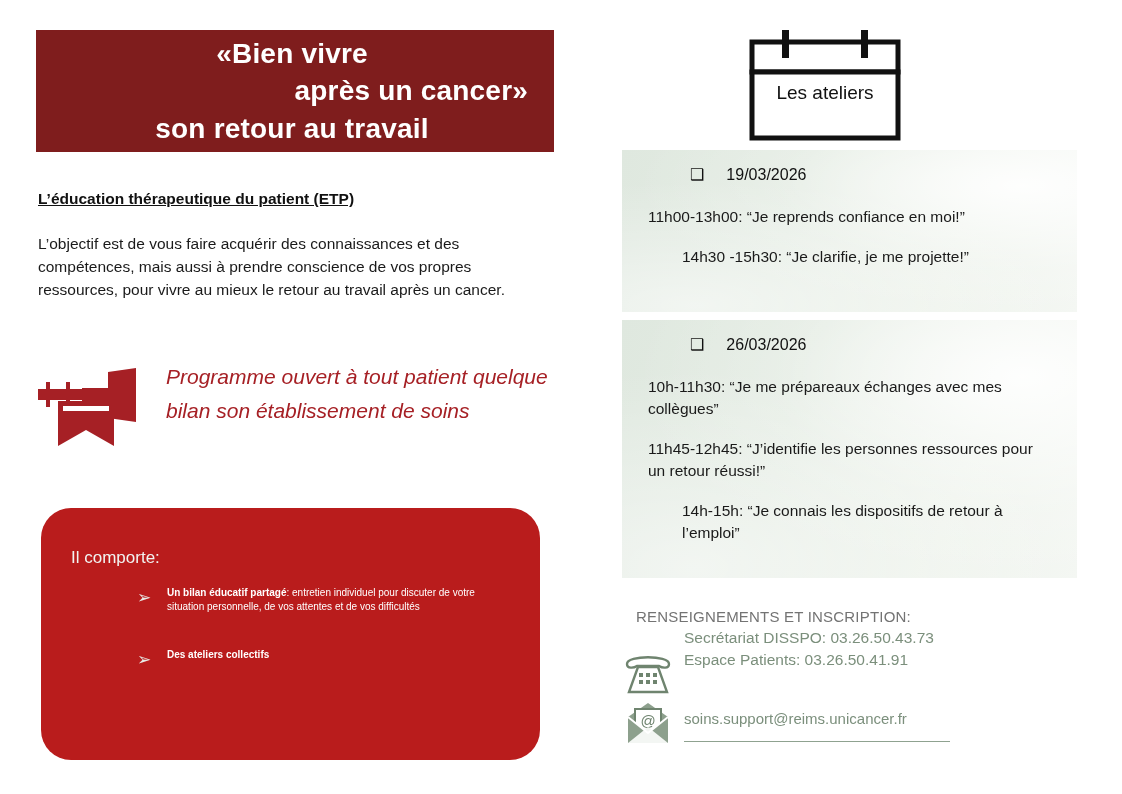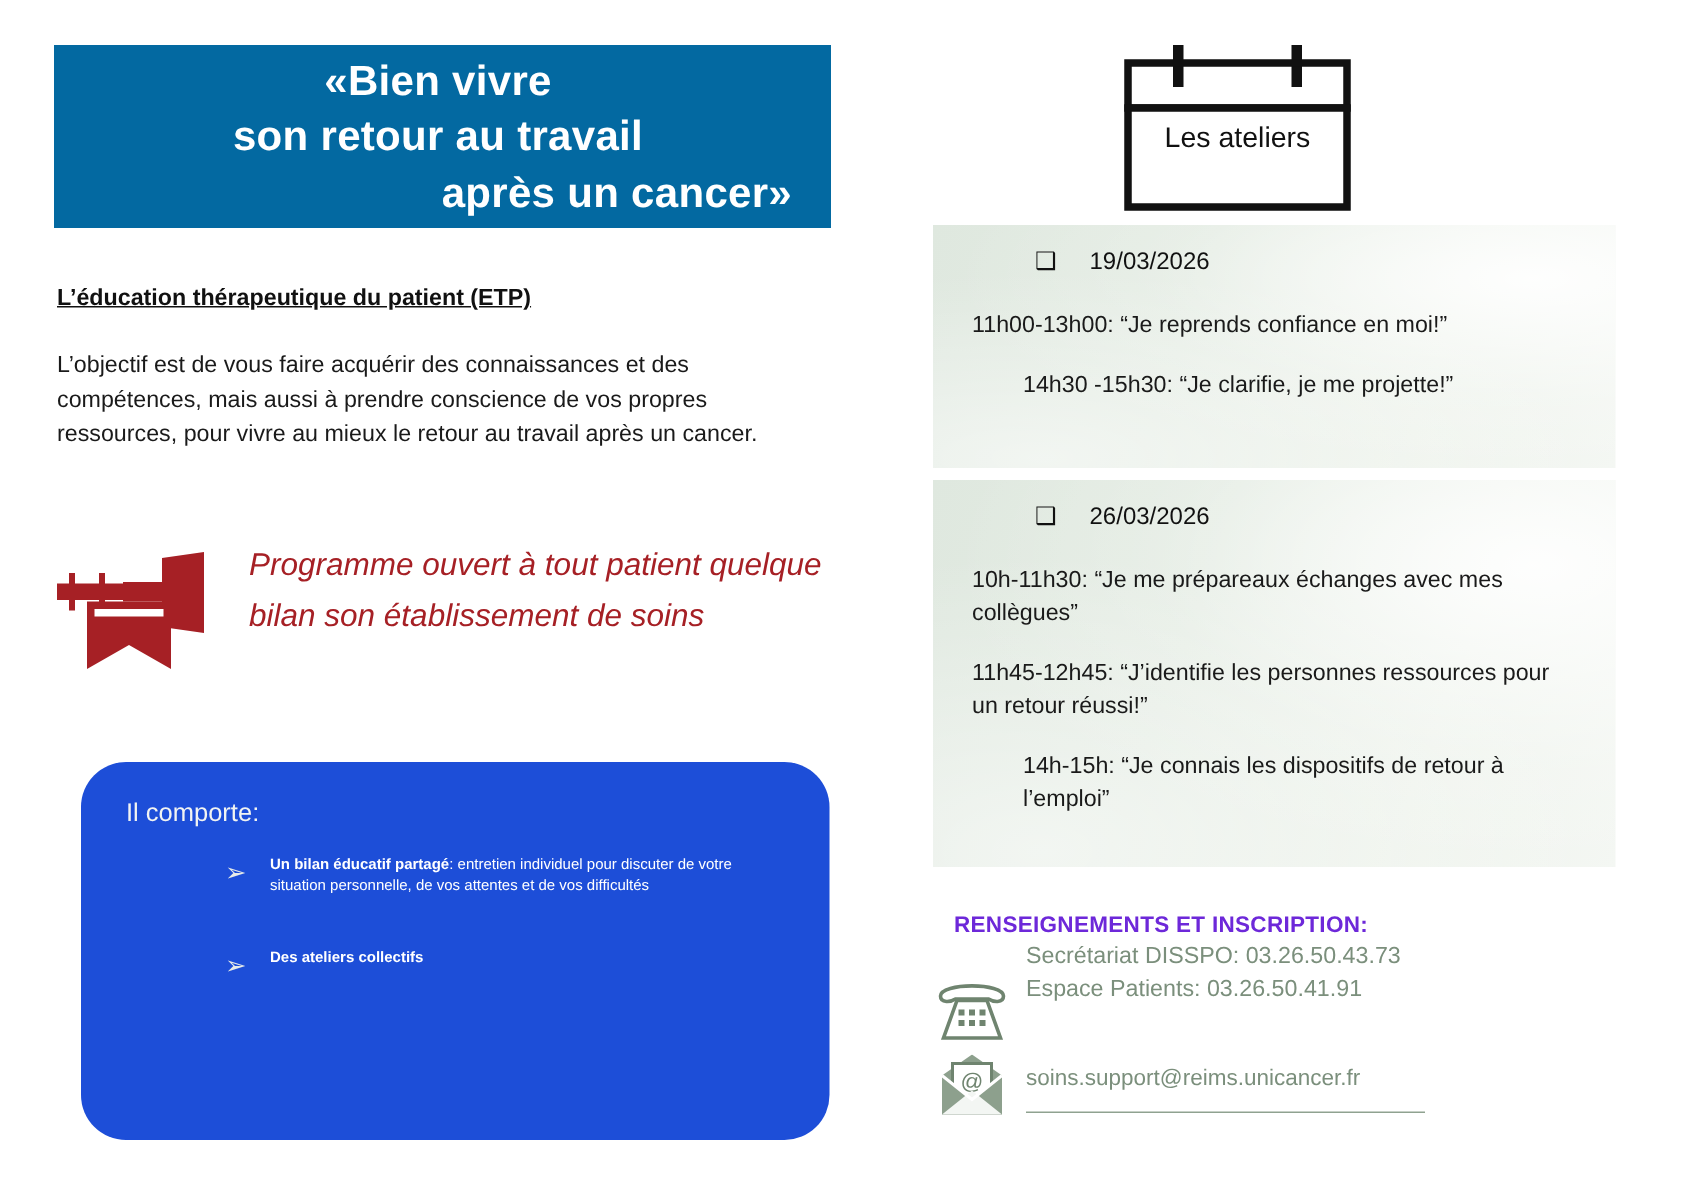--- a/index.html
+++ b/index.html
@@ -18,21 +18,21 @@
   }
 
   
 
   .header-band {
     position: absolute;
     left: 36px;
     top: 30px;
     width: 518px;
     height: 122px;
-    background: #0369a1;
+    background: #7f1d1d;
     box-sizing: border-box;
     padding: 10px 26px 10px 20px;
     display: flex;
     flex-direction: column;
     justify-content: center;
   }
   .header-line {
     color: #ffffff;
     font-weight: bold;
     font-size: 28px;
@@ -80,28 +80,28 @@
     width: 400px;
     font-size: 21px;
     font-style: italic;
     line-height: 1.62;
     color: #a62025;
   }
 
   
   .green-box {
     position: absolute;
-    left: 54px;
+    left: 41px;
     top: 508px;
     width: 499px;
     height: 252px;
-    background: #1d4ed8;
+    background: #b91c1c;
     border-radius: 30px;
     box-sizing: border-box;
-    padding: 24px 30px 20px 30px;
+    padding: 40px 30px 20px 30px;
     color: #ffffff;
   }
   .gb-intro {
     font-size: 17px;
     color: #f2f4f2;
     margin-bottom: 18px;
   }
   .gb-list {
     margin: 0;
     padding: 0;
@@ -183,22 +183,22 @@
     margin-bottom: 18px;
   }
   .session-line:last-child { margin-bottom: 0; margin-left: 34px; }
 
   
   .contact-title {
     position: absolute;
     left: 636px;
     top: 608px;
     font-size: 15px;
-    font-weight: bold;
-    color: #6d28d9;
+    font-weight: normal;
+    color: #737373;
     letter-spacing: 0.2px;
   }
 
   .phone-icon {
     position: absolute;
     left: 624px;
     top: 651px;
     width: 48px;
     height: 44px;
   }
@@ -231,22 +231,22 @@
     width: 266px;
     height: 1px;
     background: #8fa290;
   }
 </style>
 </head>
 <body>
 
 <div class="header-band">
   <div class="header-line hl-1">«Bien vivre</div>
+  <div class="header-line hl-3">après un cancer»</div>
   <div class="header-line hl-2">son retour au travail</div>
-  <div class="header-line hl-3">après un cancer»</div>
 </div>
 
 <div class="etp-heading">L’éducation thérapeutique du patient (ETP)</div>
 <div class="etp-body">L’objectif est de vous faire acquérir des connaissances et des compétences, mais aussi à prendre conscience de vos propres ressources, pour vivre au mieux le retour au travail après un cancer.</div>
 
 <svg class="trumpet-icon" viewBox="0 0 104 78" aria-hidden="true">
   <g fill="#a62025">
 
     <path d="M72 4 L100 0 L100 54 L72 50 Z"></path>
 

